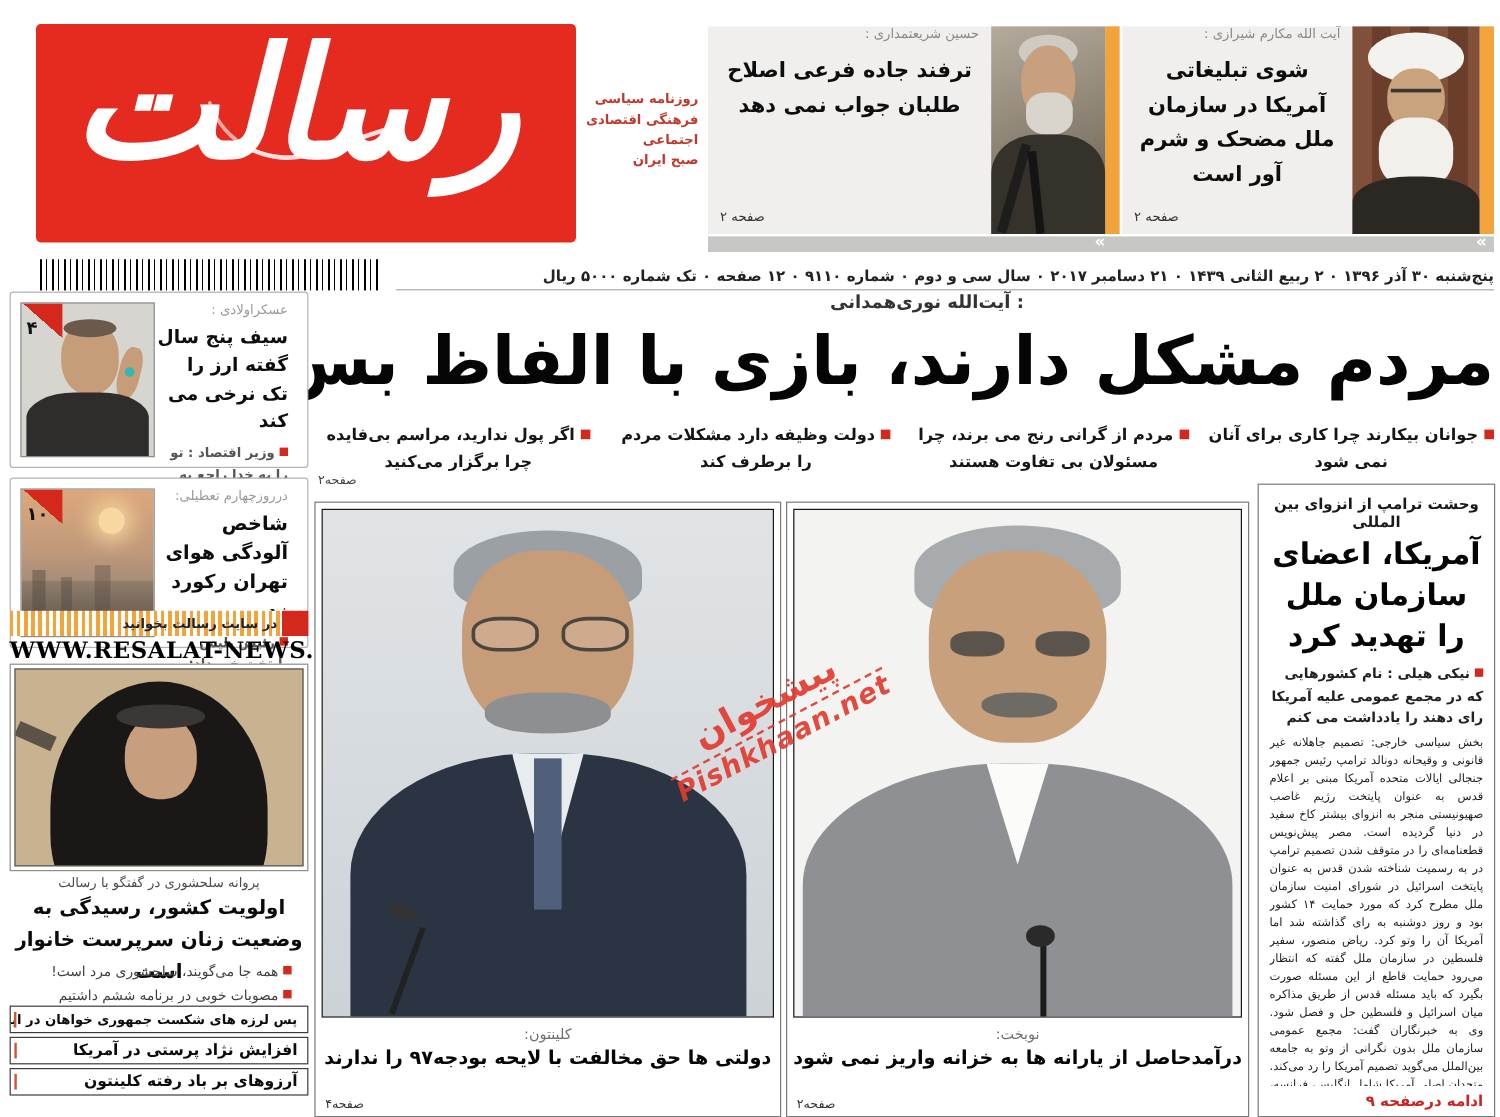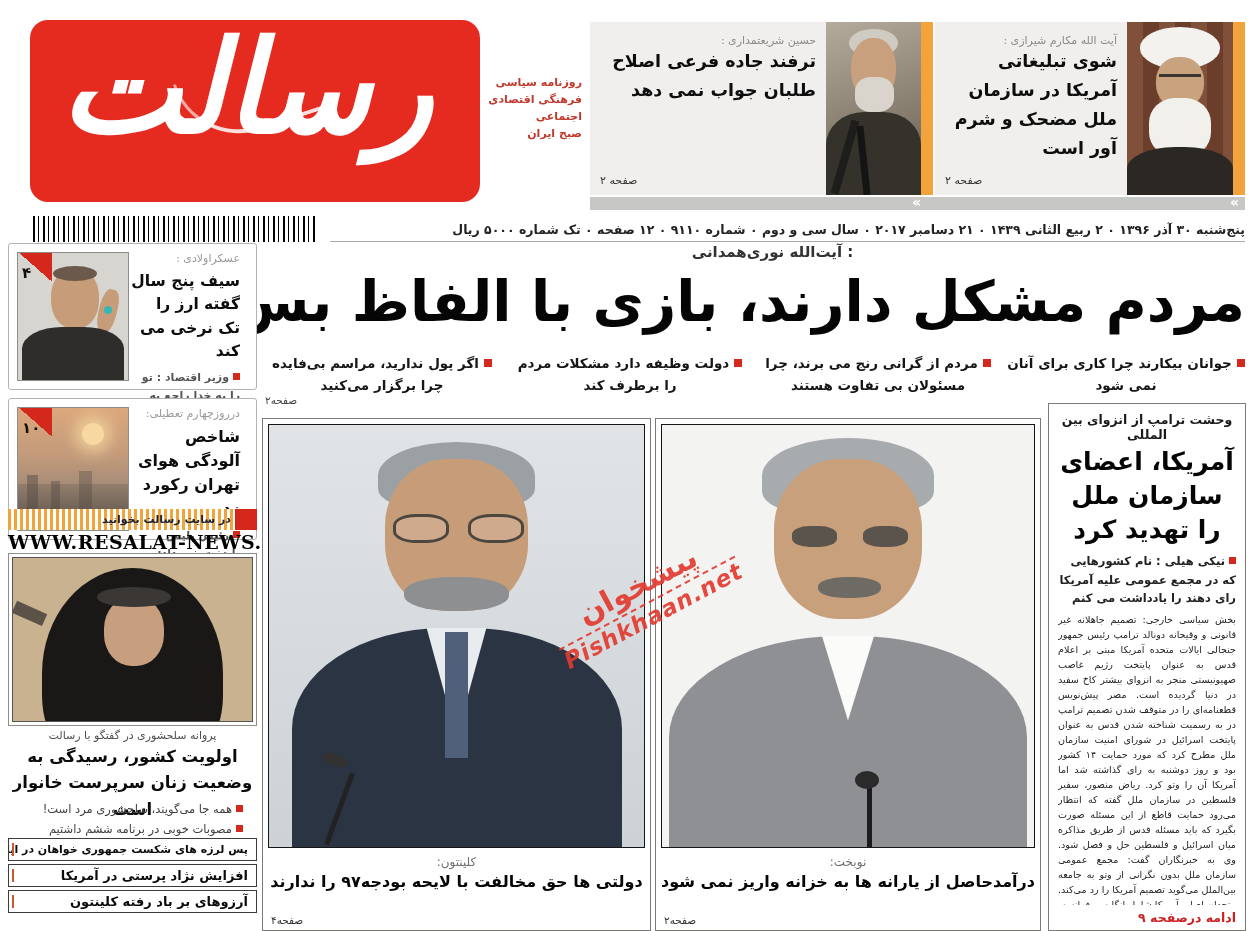--- a/index.html
+++ b/index.html
@@ -8,35 +8,35 @@
     position:relative;width:1250px;height:931px;background:#fff;
     font-family:"DejaVu Sans",sans-serif;color:#111;overflow:hidden;margin:0 auto;
   }
   .abs{position:absolute;}
   .rtl{direction:rtl;}
   .pp{position:absolute;}
 
   
   .website-top{left:95px;top:20px;width:205px;text-align:center;font-size:13px;font-weight:bold;
     color:#8d8d8d;letter-spacing:2px;}
-  .logo-box{left:30px;top:20px;width:450px;height:182px;background:#e52a20;border-radius:18px;overflow:hidden;}
+  .logo-box{left:30px;top:20px;width:450px;height:182px;background:#e52a20;border-radius:4px;overflow:hidden;}
   .logo-callig{position:absolute;right:8px;top:-28px;width:100%;text-align:center;color:#fff;
     font-size:128px;font-weight:bold;direction:rtl;line-height:1.5;font-style:italic;}
   .logo-ornament{position:absolute;left:150px;top:40px;width:150px;height:70px;
     border-bottom:4px solid rgba(255,255,255,.85);border-left:3px solid rgba(255,255,255,.6);
     border-radius:0 0 0 70px;transform:rotate(-18deg);}
   .tagline{left:484px;top:74px;width:98px;font-size:11px;font-weight:bold;color:#c0392c;
     text-align:right;line-height:1.55;}
   .teaser{top:22px;height:173px;background:#f0efed;display:flex;flex-direction:row;}
   .teaser1{left:590px;width:343px;}
   .teaser2{left:935px;width:310px;}
-  .teaser-text{flex:1;position:relative;padding:12px 10px 8px 10px;direction:rtl;}
+  .teaser-text{flex:1;position:relative;padding:0 10px 8px 10px;direction:rtl;}
   .teaser-kicker{font-size:11px;color:#8a8a8a;text-align:right;}
-  .teaser-headline{font-size:17.5px;font-weight:bold;color:#0d0d0d;
-    line-height:1.65;}
+  .teaser-headline{margin-top:10px;font-size:17.5px;font-weight:bold;color:#0d0d0d;
+    text-align:center;line-height:1.65;}
   .teaser-page{position:absolute;left:10px;bottom:8px;font-size:11px;color:#333;}
   .teaser-photo{position:relative;overflow:hidden;}
   .orange-bar{width:12px;background:#f2a33c;}
   .top-strip{left:590px;top:197px;width:655px;height:13px;background:#c7c7c5;}
   .quote-mark{position:absolute;top:-3px;color:#fff;font-size:14px;font-weight:bold;}
 
   
   .barcode{left:33px;top:216px;width:282px;height:26px;
     background:repeating-linear-gradient(90deg,#000 0 2px,#fff 2px 5px,#000 5px 6px,#fff 6px 10px);}
   .barcode-number{left:33px;top:244px;width:282px;text-align:center;font-family:"DejaVu Sans Mono",monospace;

